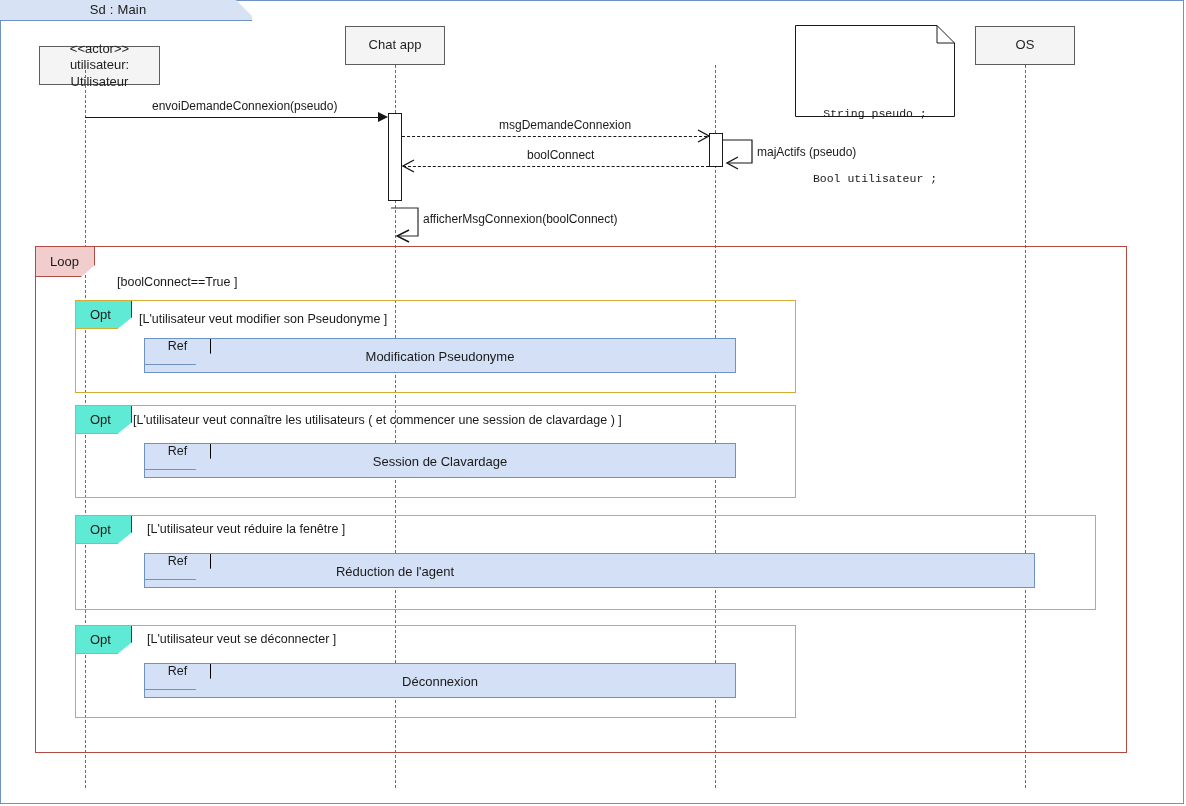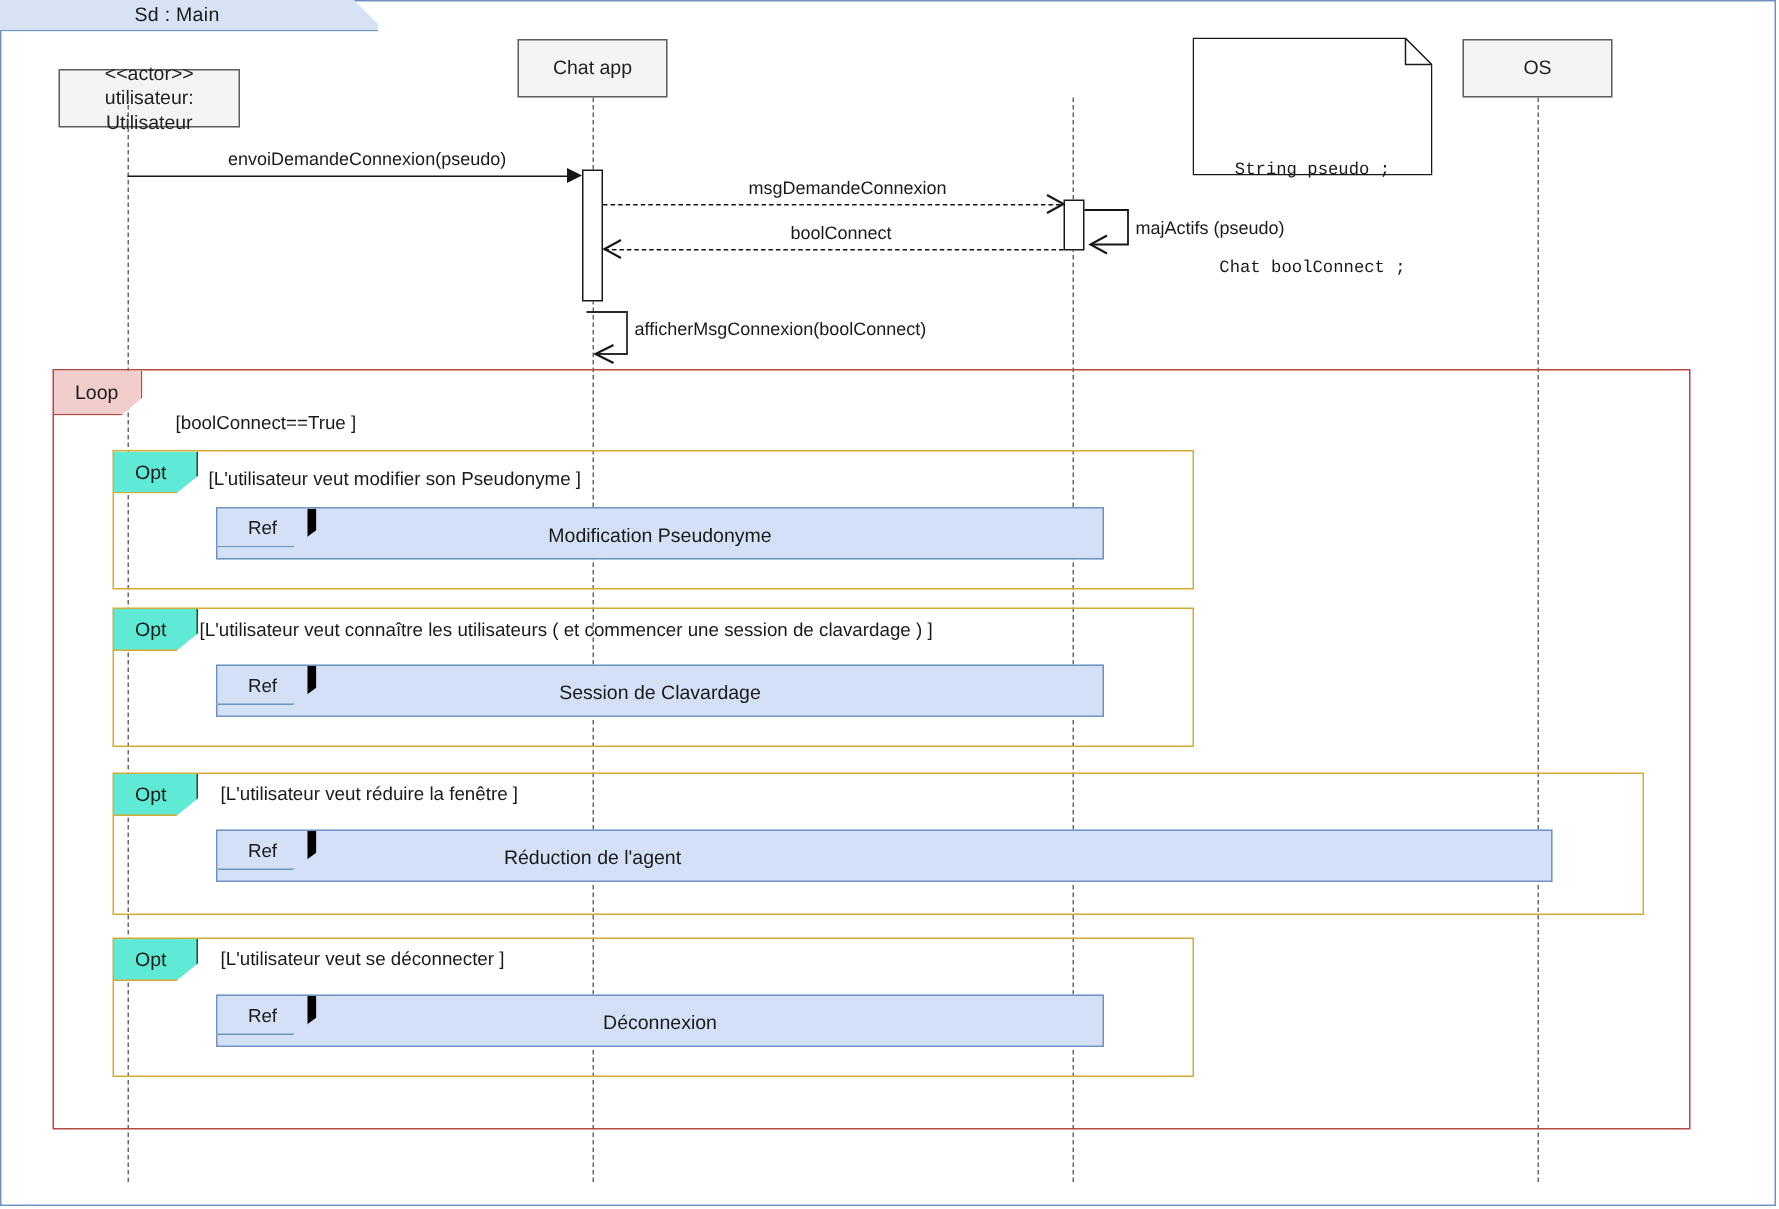--- a/index.html
+++ b/index.html
@@ -171,28 +171,27 @@
     border: 1px solid #6f93c0;
     box-sizing: border-box;
   }
   .ref-tab {
     position: absolute;
     left: 0;
     top: 0;
     width: 66px;
     height: 26px;
     background: #d3e0f5;
-    border-right: 6px solid #000000;
+    border-right: 1px solid #000000;
     border-bottom: 1px solid #6f93c0;
     box-sizing: border-box;
     clip-path: polygon(0 0, 100% 0, 100% 55%, 76% 100%, 0 100%);
     font-size: 12.5px;
     color: #1a1a1a;
     display: flex;
-    align-items: center;
     justify-content: center;
   }
   .ref-title {
     position: absolute;
     left: 0; right: 0;
     text-align: center;
     font-size: 13px;
     color: #1a1a1a;
   }
   svg.overlay {
@@ -235,21 +234,21 @@
   <div class="lifeline" style="left:715px; top:65px; height:723px;"></div>
   <div class="lifeline" style="left:1025px;top:65px; height:723px;"></div>
 
   <div class="note-box" style="left:795px; top:25px; width:160px; height:92px;">
     <svg width="160" height="92">
       <path d="M0.5,0.5 L142,0.5 L159.5,18 L159.5,91.5 L0.5,91.5 Z" fill="#ffffff" stroke="#1a1a1a" stroke-width="1"></path>
       <path d="M142,0.5 L142,18 L159.5,18" fill="none" stroke="#1a1a1a" stroke-width="1"></path>
     </svg>
     <div class="note-text" style="top:33px;">
       <span>String pseudo ;</span>
-      <span>Chat boolConnect ;</span>
+      <span>Bool utilisateur ;</span>
     </div>
   </div>
 
   <div class="activation" style="left:388px; top:113px; width:14px; height:88px;"></div>
   <div class="activation" style="left:709px; top:133px; width:14px; height:34px;"></div>
 
   <div class="msg-label" style="left:152px; top:99px;">envoiDemandeConnexion(pseudo)</div>
   <div class="msg-line msg-solid" style="left:85px; top:117px; width:293px;"></div>
   <div class="arrowhead arrow-right-filled" style="left:378px; top:112px;"></div>
 

